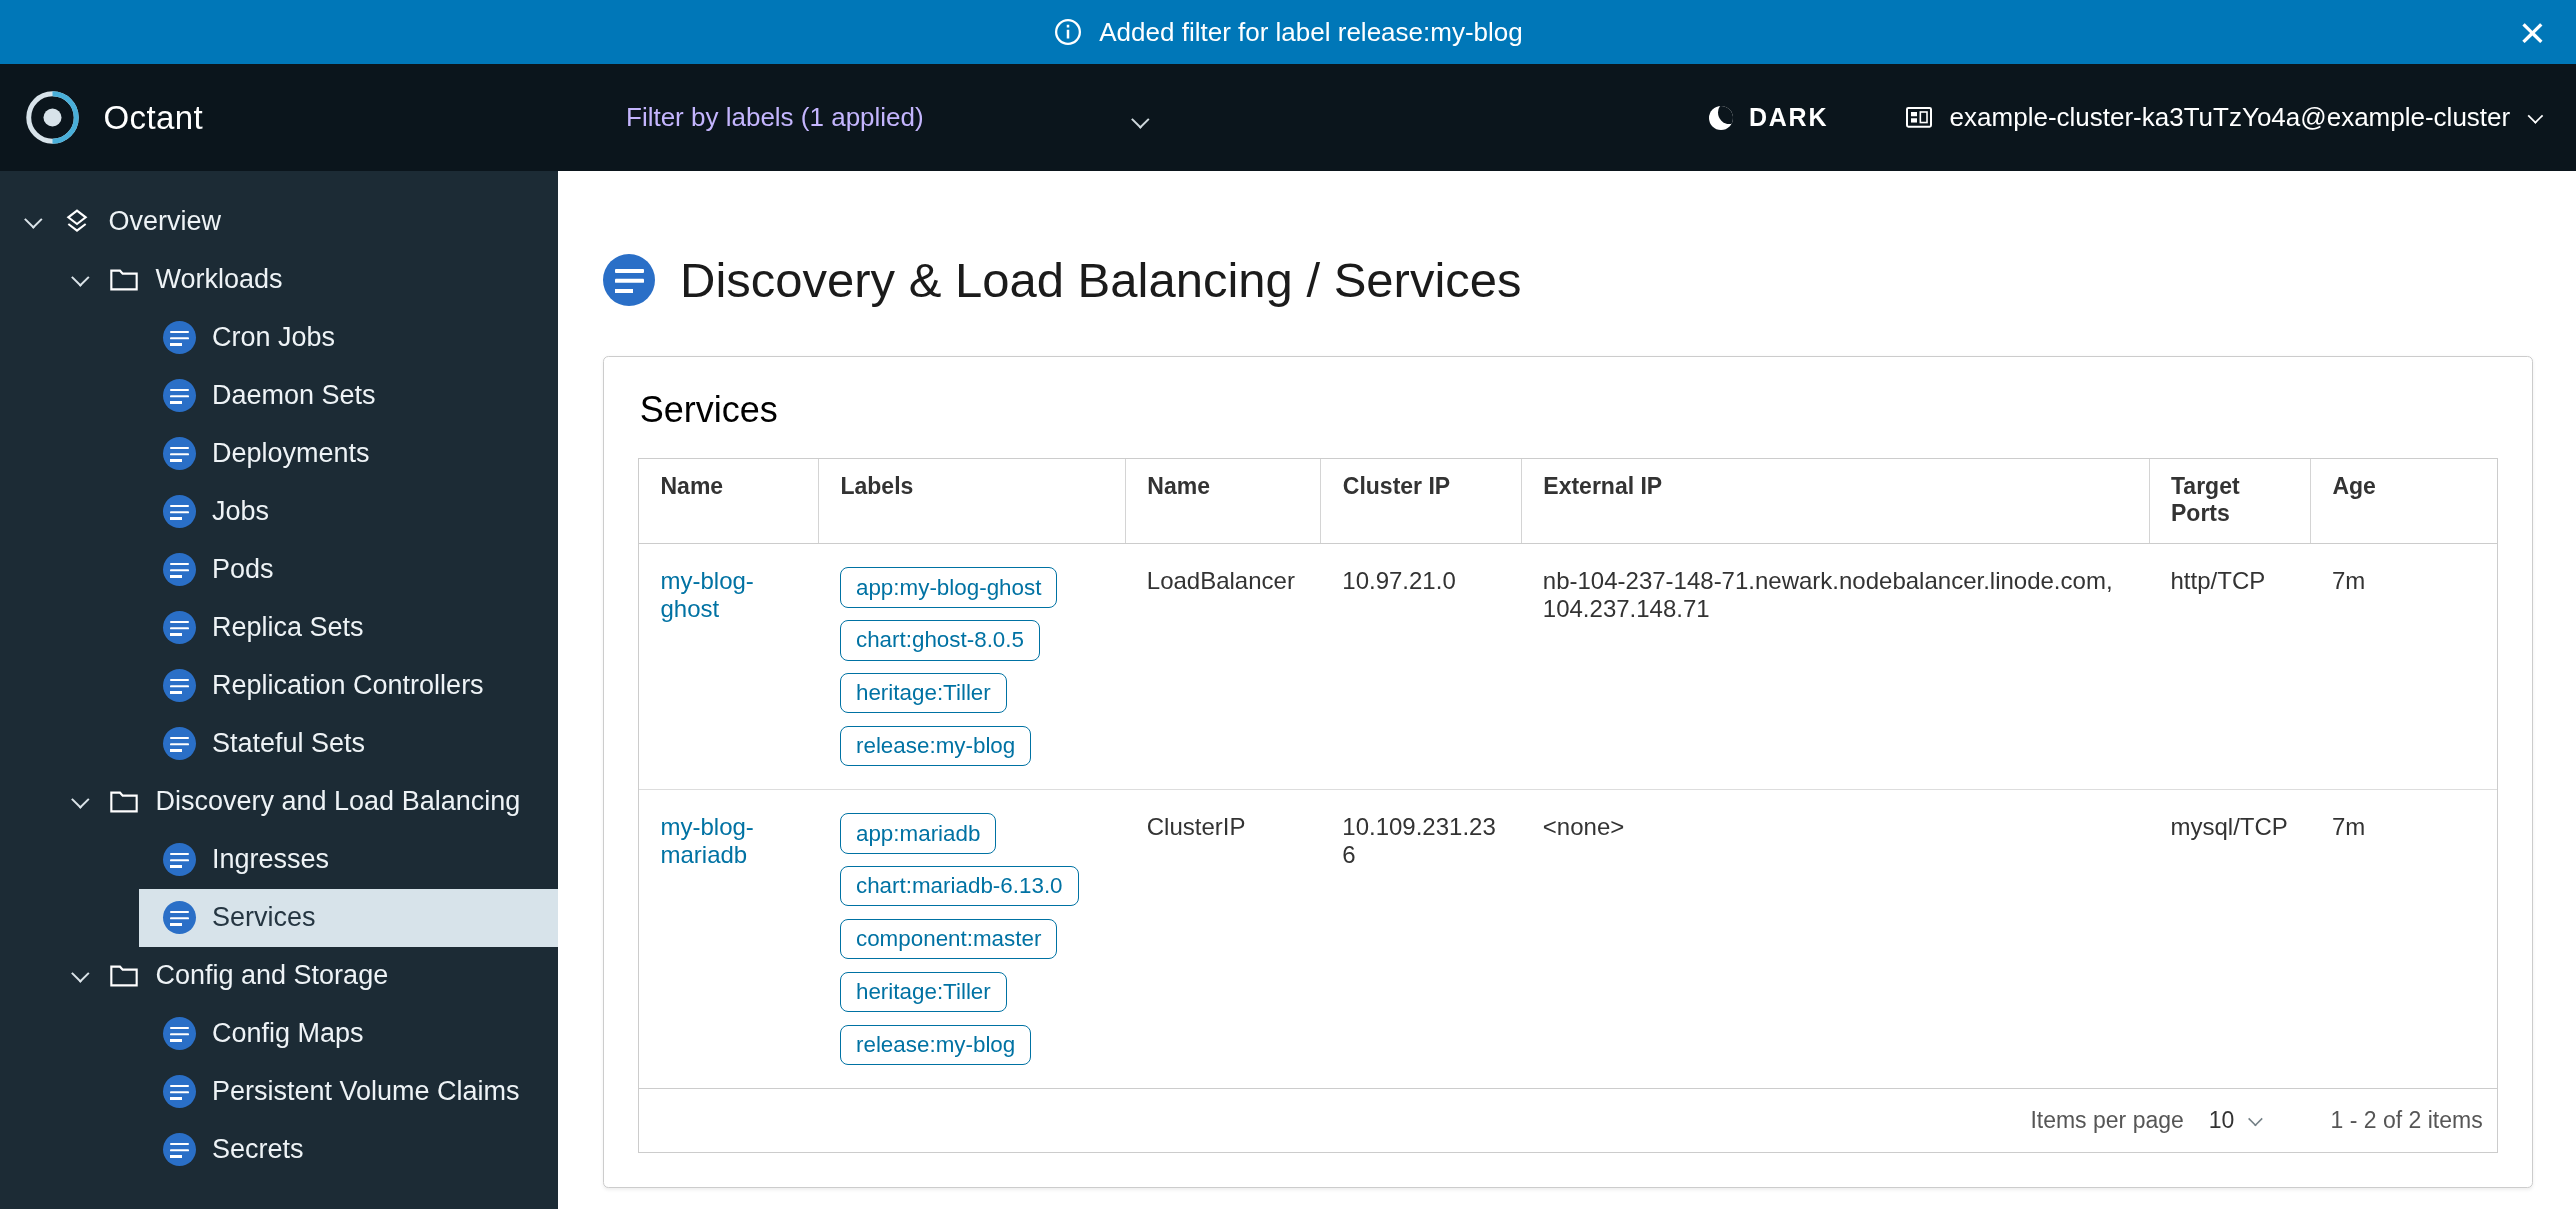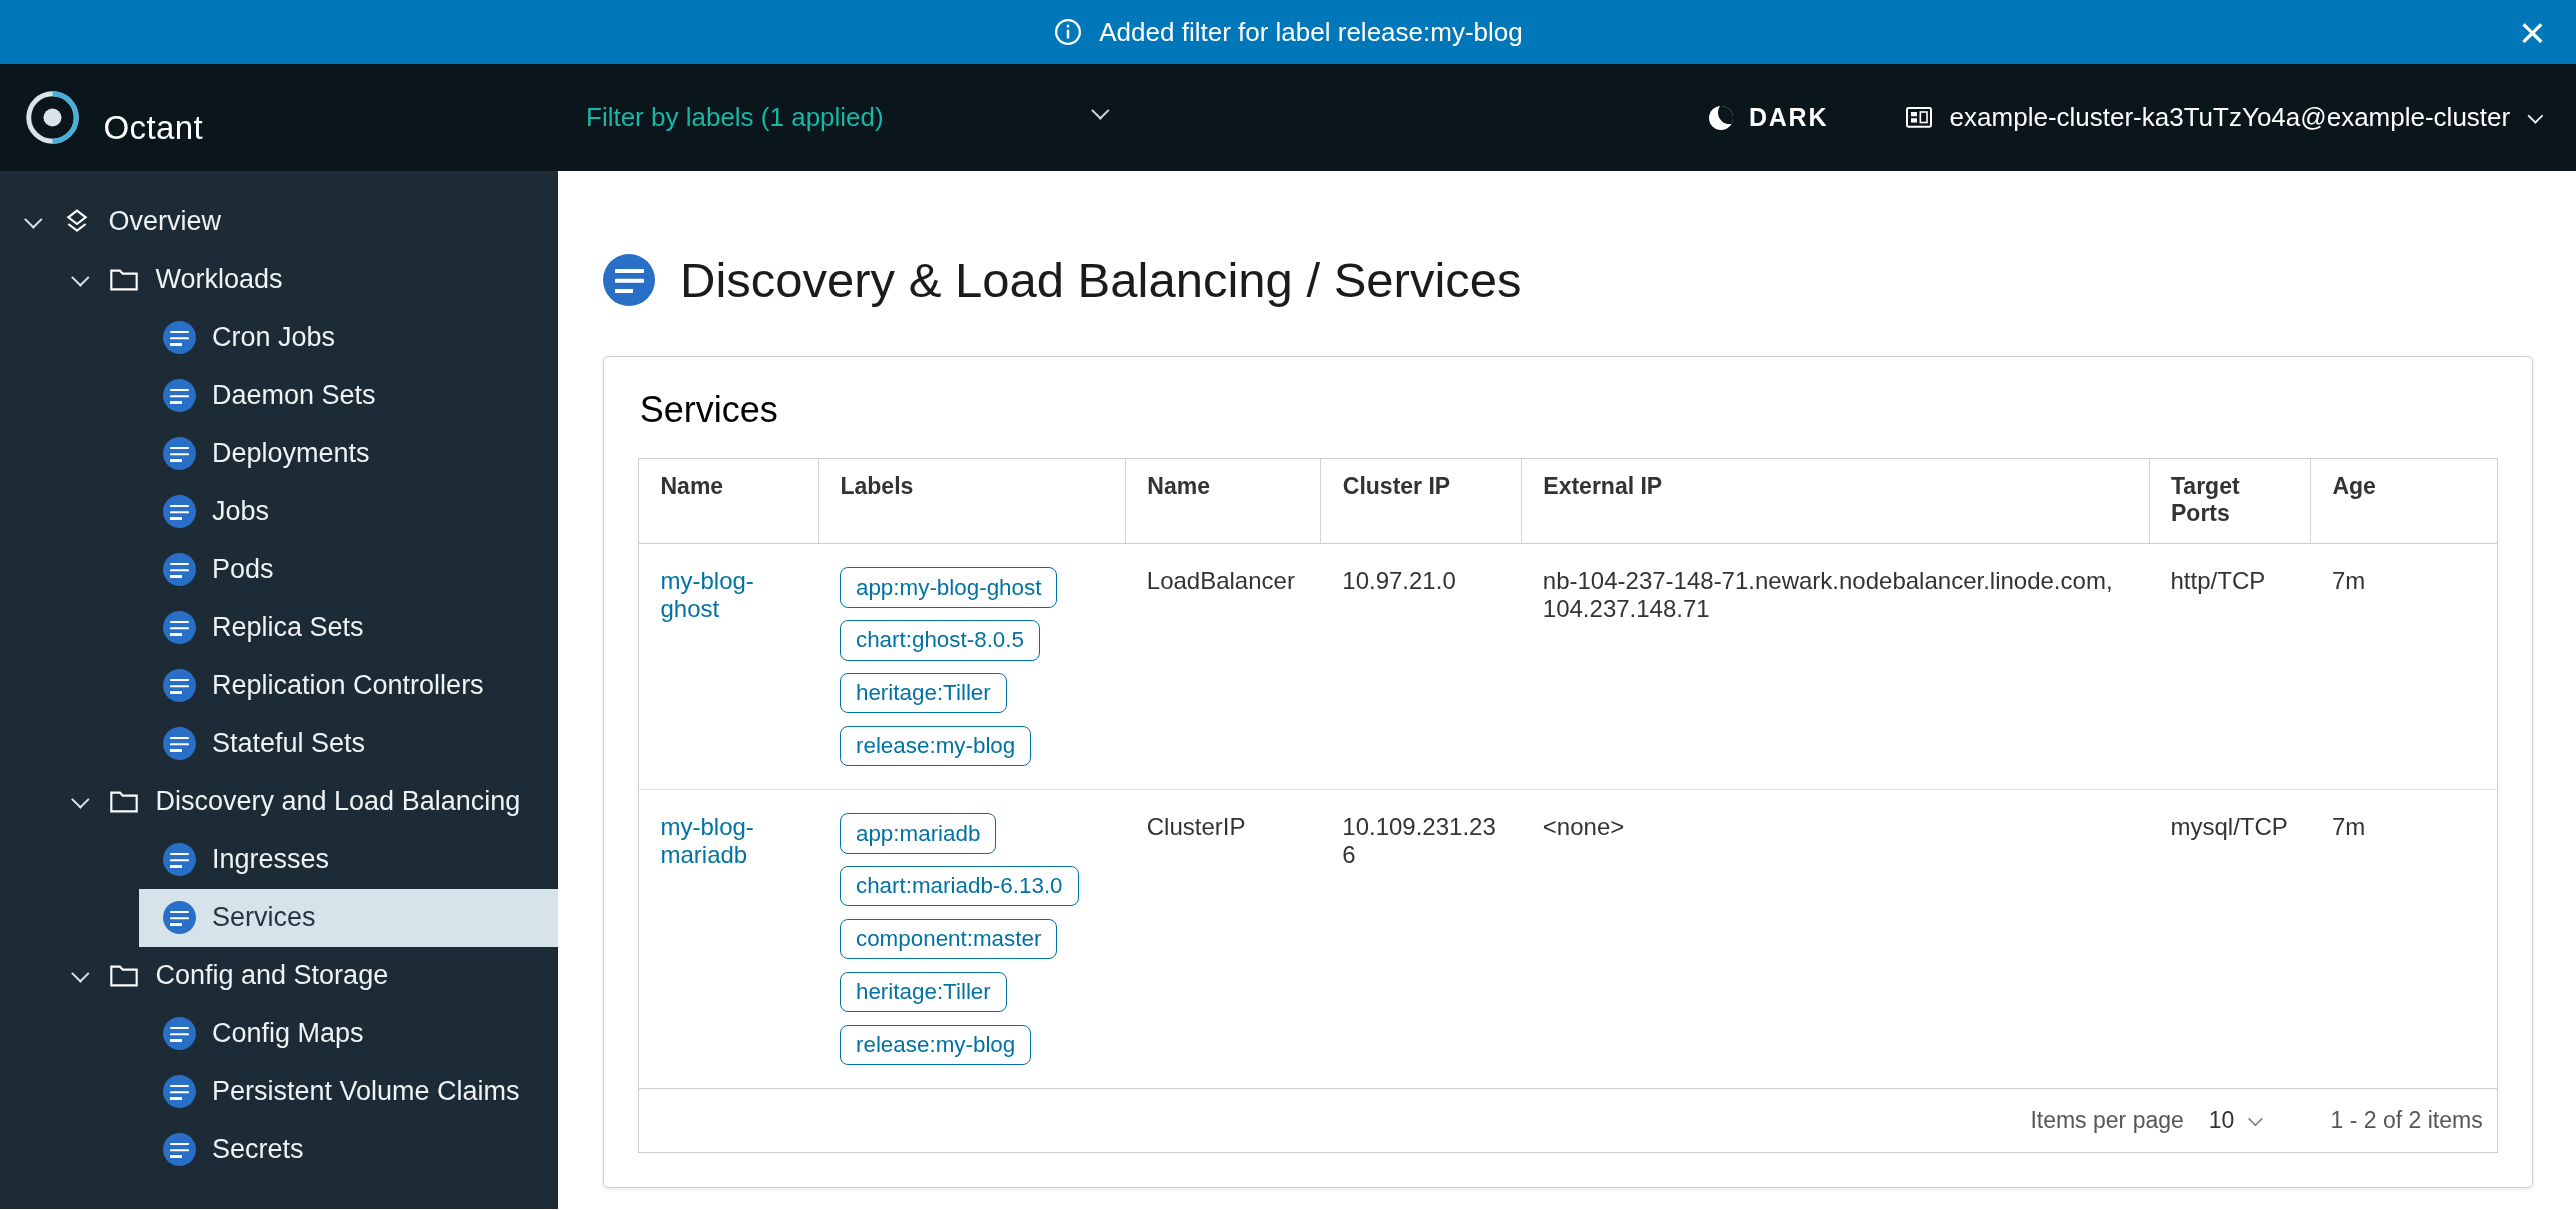--- a/index.html
+++ b/index.html
@@ -19,41 +19,41 @@
   .notif-center { display:flex; align-items:center; gap:16px; }
   .info-svg { width:30px; height:30px; display:block; }
   .notif-close {
     position:absolute; right:25px; top:50%; transform:translateY(-50%);
     background:none; border:none; color:#fff; font-size:45px; line-height:1;
     cursor:pointer; font-family:inherit; padding:0 5.4px;
   }
 
   
   .app-header { height:107px; background:#0b151c; display:flex; align-items:center; color:#fff; }
-  .brand { display:flex; align-items:flex-end; gap:21.5px; width:558px; min-width:558px; padding-left:23px; }
+  .brand { display:flex; align-items:center; gap:21.5px; width:558px; min-width:558px; padding-left:23px; }
   .logo-svg { width:59px; height:59px; display:block; }
   .app-title { font-size:33px; font-weight:400; letter-spacing:0.4px; }
 
   .chev { width:21.5px; height:21.5px; position:relative; display:inline-block; flex:0 0 auto; }
   .chev::before {
     content:""; position:absolute; left:3.6px; top:1.8px; width:10.7px; height:10.7px;
     border-right:2.7px solid currentColor; border-bottom:2.7px solid currentColor;
     transform:rotate(45deg);
   }
 
   .ns-select {
     width:445px; height:59px; border:1.8px solid #56788c; border-radius:5.4px;
     display:flex; align-items:center; padding:0 16px 0 19.7px;
     font-size:26px; margin-left:45px; cursor:pointer; color:#fff;
   }
   .ns-select .chev { margin-left:auto; color:#49afd9; }
 
   .filter-select {
-    width:526px; margin-left:28px; display:flex; align-items:flex-start;
-    font-size:26px; color:#14b8a6; cursor:pointer;
+    width:526px; margin-left:68px; display:flex; align-items:flex-end;
+    font-size:26px; color:#c4b5fd; cursor:pointer;
   }
   .filter-select .chev { margin-left:auto; color:#cfd8dd; }
 
   .spacer { flex:1; }
 
   .theme-toggle {
     display:flex; align-items:center; gap:16px; background:none; border:none;
     color:#fff; font-size:25px; font-weight:700; letter-spacing:1.8px;
     font-family:inherit; cursor:pointer; margin-right:75px; padding:0;
   }

